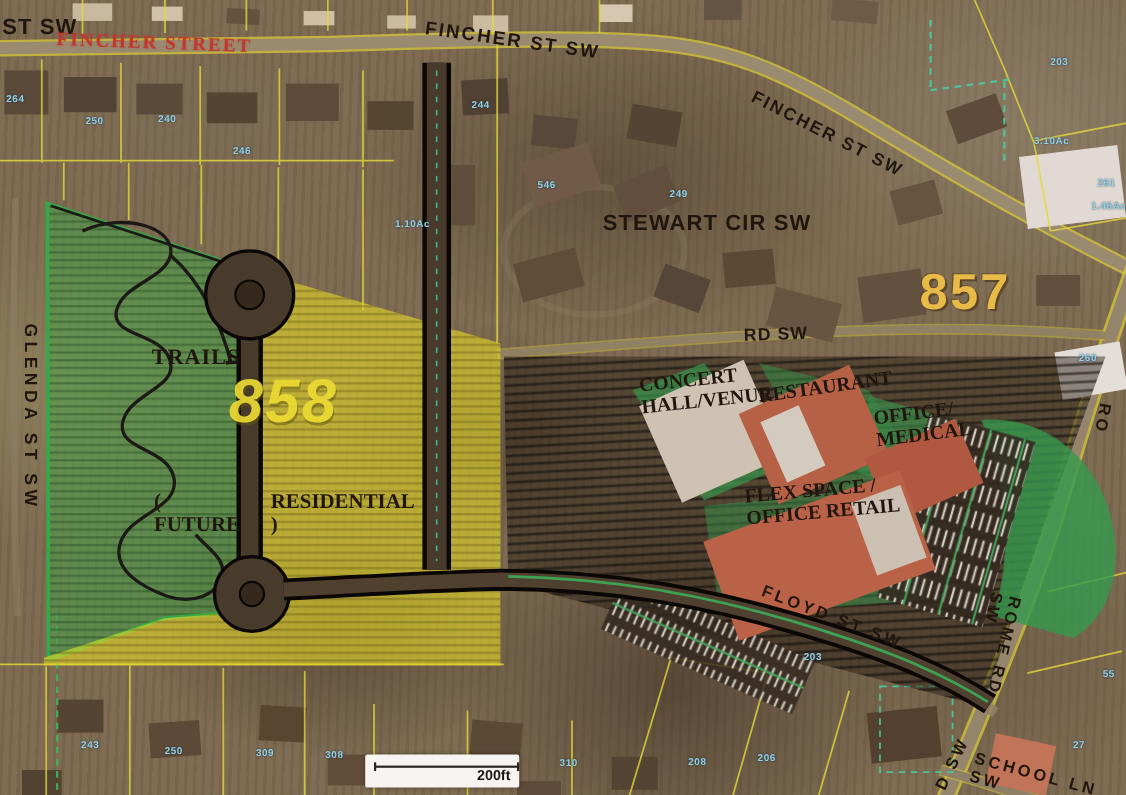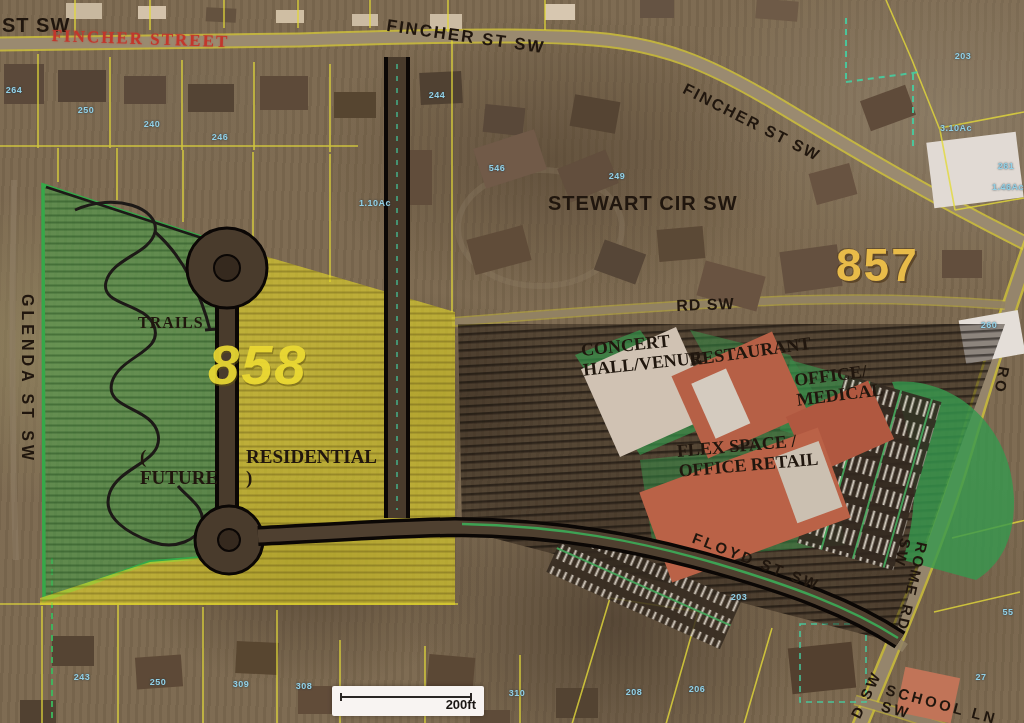--- a/index.html
+++ b/index.html
@@ -30,21 +30,21 @@
      text-shadow:2px 2px 0 rgba(66,44,12,.6),-1px -1px 0 rgba(66,44,12,.45);}
   #lbl-858{font-size:56px;color:#f2e332;opacity:.92;
      text-shadow:1px 2px 0 rgba(96,86,12,.55);font-style:italic;}
   #lbl-fincher-red{color:#c5342b;text-shadow:0 0 2px rgba(197,52,43,.6);}
   .future-wrap{position:absolute;display:flex;justify-content:space-between;width:236px;}
   
   .pnum{position:absolute;font:700 9px "Liberation Sans","DejaVu Sans",sans-serif;
         color:#93d9f1;text-shadow:0 0 2px rgba(15,40,60,.9);transform:translate(-50%,-50%);
         letter-spacing:.5px;}
   
-  #scalebar{position:absolute;left:332px;top:686px;width:152px;height:30px;
+  #scalebar{position:absolute;left:332px;top:686px;width:140px;height:30px;
             background:#fff;border-radius:2px;box-shadow:0 0 4px rgba(0,0,0,.35);}
   #scalebar .sline{position:absolute;left:8px;top:10px;width:132px;height:2px;background:#222;}
   #scalebar .sline::before,#scalebar .sline::after{content:"";position:absolute;top:-3px;
             width:2px;height:8px;background:#222;}
   #scalebar .sline::before{left:0;} #scalebar .sline::after{right:0;}
   #scalebar .slab{position:absolute;right:8px;top:11px;font:700 13px "Liberation Sans",sans-serif;color:#111;}
 </style>
 </head>
 <body>
 
@@ -218,37 +218,37 @@
   <div class="lbl" style="left:36px;top:294px;font-size:16px;letter-spacing:4px;transform:rotate(90deg);">GLENDA ST SW</div>
   <div class="lbl" style="left:696px;top:530px;font-size:15px;letter-spacing:3px;transform:rotate(21deg);">FLOYD ST SW</div>
   <div class="lbl" style="left:930px;top:544px;font-size:15px;letter-spacing:3px;transform:rotate(103deg);">ROME RD SW</div>
   <div class="lbl" style="left:848px;top:714px;font-size:15px;letter-spacing:3px;transform:rotate(-64deg);">D SW</div>
   <div class="lbl" style="left:1012px;top:368px;font-size:15px;letter-spacing:3px;transform:rotate(100deg);">RO</div>
   <div class="lbl" style="left:888px;top:682px;font-size:15px;letter-spacing:3px;transform:rotate(15deg);">SCHOOL LN SW</div>
 
   <div class="lbl dist" id="lbl-857" style="left:836px;top:240px;">857</div>
   <div class="lbl dist" id="lbl-858" style="left:208px;top:334px;">858</div>
 
-  <div class="lbl serif" style="left:138px;top:314px;font-size:16px;letter-spacing:1px;">TRAILS</div>
+  <div class="lbl serif" style="left:138px;top:314px;font-size:20px;letter-spacing:1px;">TRAILS</div>
   <div class="future-wrap" style="left:140px;top:446px;">
     <span class="lbl serif" style="position:static;font-size:19px;">( FUTURE</span>
     <span class="lbl serif" style="position:static;font-size:19px;margin-left:24px;">RESIDENTIAL )</span>
   </div>
   <div class="lbl serif" style="left:580px;top:340px;font-size:18px;transform:rotate(-6deg);">CONCERT
 HALL/VENUE</div>
   <div class="lbl serif" style="left:688px;top:350px;font-size:18px;transform:rotate(-8deg);">RESTAURANT</div>
   <div class="lbl serif" style="left:793px;top:370px;font-size:18px;transform:rotate(-7deg);">OFFICE/
 MEDICAL</div>
   <div class="lbl serif" style="left:676px;top:441px;font-size:18px;transform:rotate(-5deg);">FLEX SPACE /
 OFFICE RETAIL</div>
 
   <div id="pnum-layer">
       <span class="pnum" style="left: 14px; top: 90px;">264</span>
       <span class="pnum" style="left: 86px; top: 110px;">250</span>
-      <span class="pnum" style="left: 152px; top: 124px;">240</span>
+      <span class="pnum" style="left: 152px; top: 108px;">240</span>
       <span class="pnum" style="left: 220px; top: 137px;">246</span>
       <span class="pnum" style="left: 437px; top: 95px;">244</span>
       <span class="pnum" style="left: 497px; top: 168px;">546</span>
       <span class="pnum" style="left: 617px; top: 176px;">249</span>
       <span class="pnum" style="left: 963px; top: 56px;">203</span>
       <span class="pnum" style="left: 956px; top: 128px;">3.10Ac</span>
       <span class="pnum" style="left: 1006px; top: 166px;">261</span>
       <span class="pnum" style="left: 1008px; top: 187px;">1.46Ac</span>
       <span class="pnum" style="left: 989px; top: 325px;">260</span>
       <span class="pnum" style="left: 375px; top: 203px;">1.10Ac</span>

